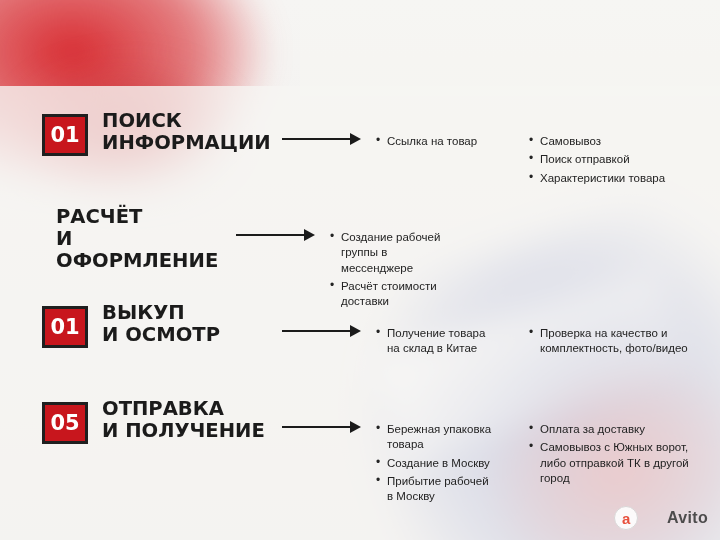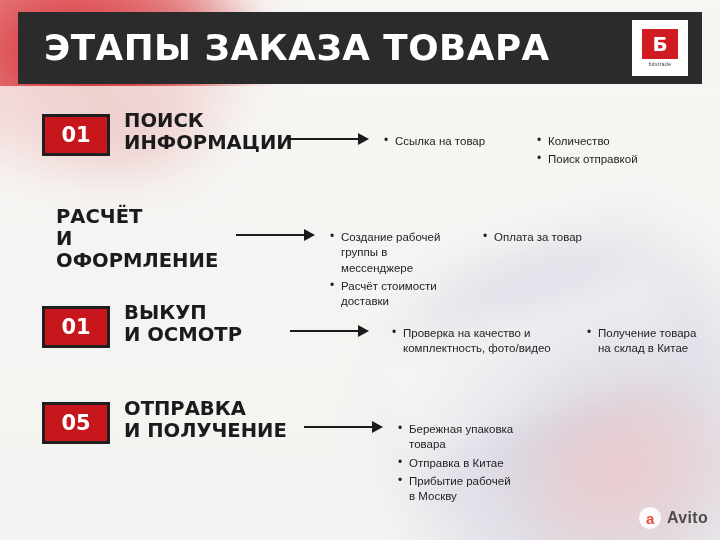--- a/index.html
+++ b/index.html
@@ -160,21 +160,21 @@
   }
   .step {
     position: relative;
     display: flex;
     align-items: flex-start;
     height: 96px;
     padding-left: 42px;
     box-sizing: border-box;
   }
   .badge {
-    width: 68px;
+    width: 46px;
     height: 42px;
     background: #c8161d;
     border: 3px solid #1f1f1f;
     color: #ffffff;
     font-size: 21px;
     font-weight: bold;
     display: flex;
     align-items: center;
     justify-content: center;
     box-sizing: border-box;
@@ -267,118 +267,114 @@
     color: #e8422c;
     font-size: 15px;
     line-height: 1;
     font-weight: bold;
   }
   .wm-text {
     color: #3d3d3d;
     font-size: 16px;
     font-weight: bold;
     letter-spacing: 0.3px;
+    margin-left: 24px;
   }
 </style>
 </head>
 <body>
 
 <div class="poster">
 
   <div class="bg">
     <div class="bg-white-base"></div>
     <div class="bg-red-left"></div>
     <div class="bg-red-left2"></div>
     <div class="bg-blue-right"></div>
     <div class="bg-red-right"></div>
     <div class="bg-white-streak"></div>
     <div class="bg-veil"></div>
     <div class="bg-veil-top"></div>
   </div>
 
-  <div class="header">
-    <div class="header-title">ЭТАПЫ ЗАКАЗА ТОВАРА</div>
-    <div class="logo-box">
-      <div class="logo-mark">Б</div>
-      <div class="logo-caption">bdstrade</div>
-    </div>
-  </div>
 
   <div class="steps">
 
     <div class="step">
       <div class="badge">01</div>
       <div class="step-title">ПОИСК<br>ИНФОРМАЦИИ</div>
       <div class="arrow">
         <div class="arrow-line"></div>
         <div class="arrow-head"></div>
       </div>
       <div class="col col-mid">
         <ul class="bullets">
           <li>Ссылка на товар</li>
         </ul>
       </div>
       <div class="col col-right">
         <ul class="bullets">
-          <li>Количество</li>
+          <li>Самовывоз</li>
           <li>Поиск отправкой</li>
+          <li>Характеристики товара</li>
         </ul>
       </div>
     </div>
 
     <div class="step">
       <div class="step-title">РАСЧЁТ<br>И ОФОРМЛЕНИЕ</div>
       <div class="arrow">
         <div class="arrow-line"></div>
         <div class="arrow-head"></div>
       </div>
       <div class="col col-mid">
         <ul class="bullets">
           <li>Создание рабочей группы в мессенджере</li>
           <li>Расчёт стоимости доставки</li>
-        </ul>
-      </div>
-      <div class="col col-right">
-        <ul class="bullets">
-          <li>Оплата за товар</li>
         </ul>
       </div>
     </div>
 
     <div class="step">
       <div class="badge">01</div>
       <div class="step-title">ВЫКУП<br>И ОСМОТР</div>
       <div class="arrow">
         <div class="arrow-line"></div>
         <div class="arrow-head"></div>
       </div>
+      <div class="col col-mid">
+        <ul class="bullets">
+          <li>Получение товара на склад в Китае</li>
+        </ul>
+      </div>
       <div class="col col-right">
         <ul class="bullets">
           <li>Проверка на качество и комплектность, фото/видео</li>
-        </ul>
-      </div>
-      <div class="col col-mid">
-        <ul class="bullets">
-          <li>Получение товара на склад в Китае</li>
         </ul>
       </div>
     </div>
 
     <div class="step">
       <div class="badge">05</div>
       <div class="step-title">ОТПРАВКА<br>И ПОЛУЧЕНИЕ</div>
       <div class="arrow">
         <div class="arrow-line"></div>
         <div class="arrow-head"></div>
       </div>
       <div class="col col-mid">
         <ul class="bullets">
           <li>Бережная упаковка товара</li>
-          <li>Отправка в Китае</li>
+          <li>Создание в Москву</li>
           <li>Прибытие рабочей в Москву</li>
+        </ul>
+      </div>
+      <div class="col col-right">
+        <ul class="bullets">
+          <li>Оплата за доставку</li>
+          <li>Самовывоз с Южных ворот, либо отправкой ТК в другой город</li>
         </ul>
       </div>
     </div>
 
   </div>
 
   <div class="watermark">
     <div class="wm-logo">
       <span>a</span>
     </div>

